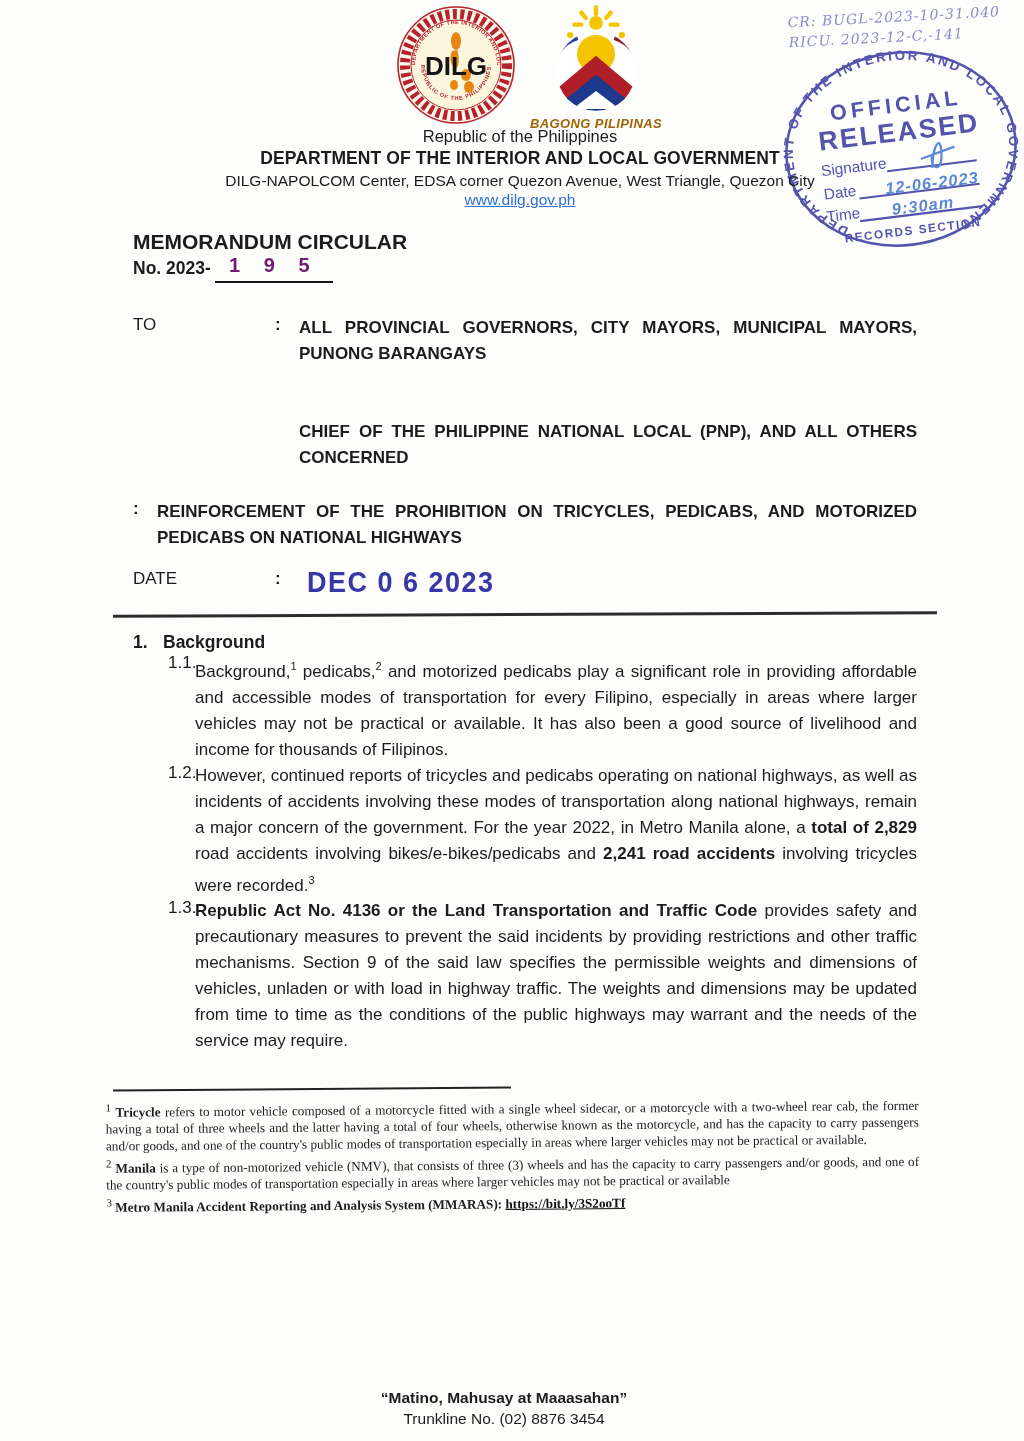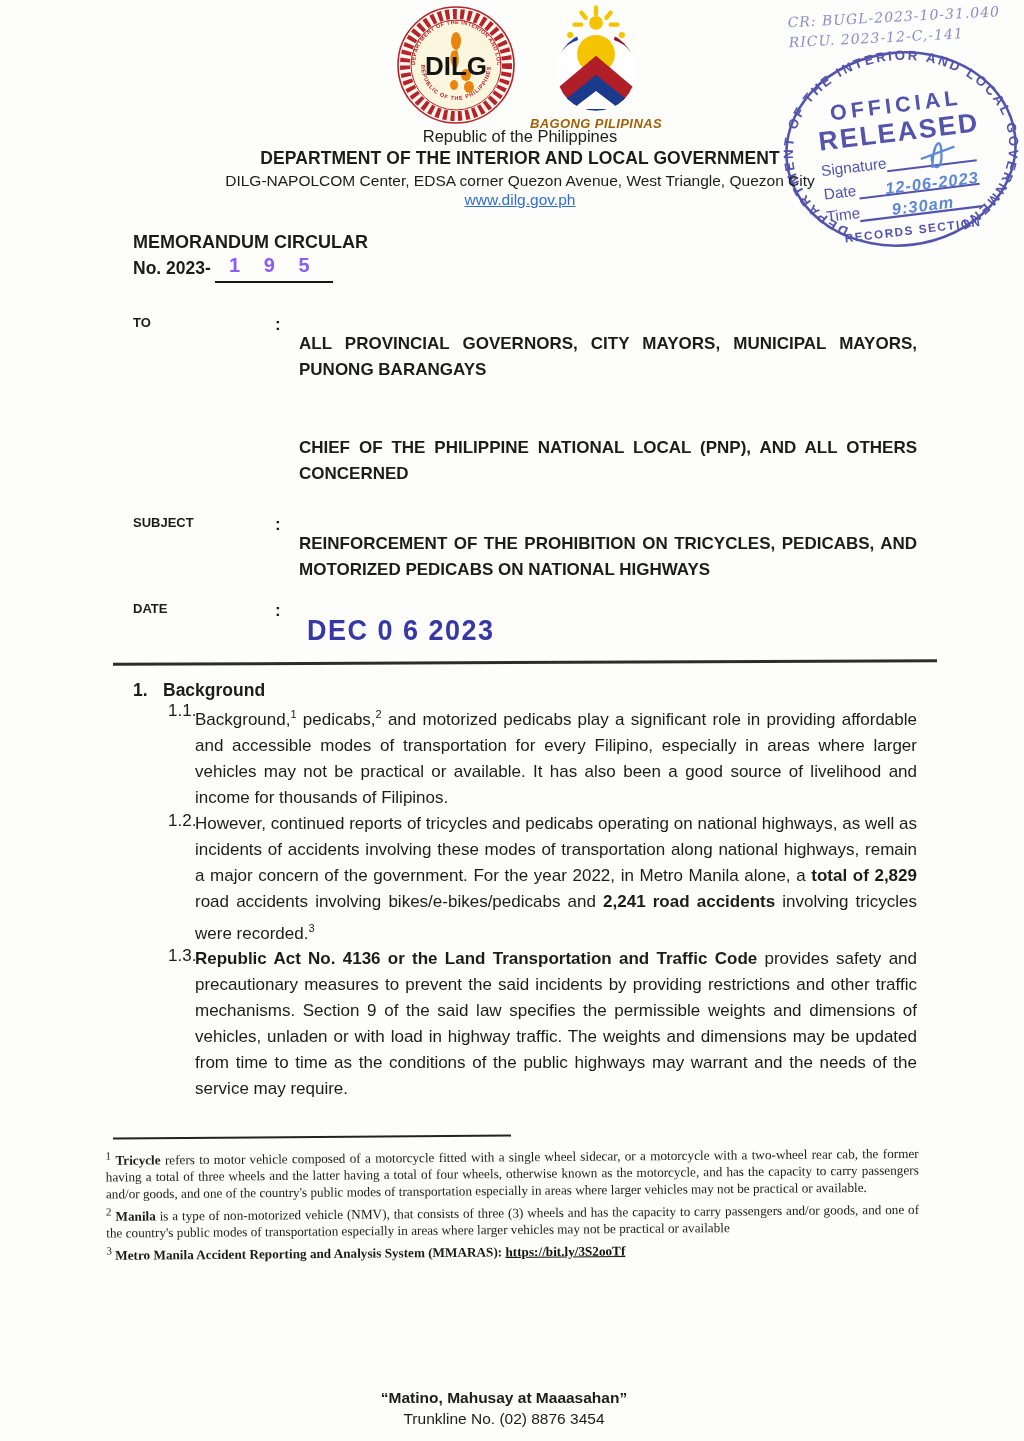--- a/index.html
+++ b/index.html
@@ -27,35 +27,35 @@
     font-size:13px;font-weight:bold;font-style:italic;color:#a16207;
     letter-spacing:.4px;margin-top:-4px;
   }
   .hdr-text{position:absolute;top:126px;left:0;width:1024px;text-align:center;transform:translateX(8px);}
   .hdr-republic{font-size:16.5px;line-height:21px;}
   .hdr-dept{font-size:17.5px;font-weight:bold;line-height:23px;letter-spacing:.1px;}
   .hdr-addr{font-size:15.5px;line-height:21px;}
   .hdr-site a{font-size:15.5px;color:#2f6fd0;}
   
   .main{padding:230px 107px 0 133px;}
-  .memo-title{font-size:18px;font-weight:bold;line-height:24px;}
+  .memo-title{font-size:21px;font-weight:bold;line-height:24px;}
   .memo-no{font-size:17.5px;font-weight:bold;line-height:26px;}
   .memo-no-line{
     display:inline-block;width:118px;border-bottom:2.5px solid #161616;
     text-align:center;margin-left:4px;
   }
   .memo-no-value{
-    color:#8b5cf6;font-size:20px;letter-spacing:9px;font-weight:bold;
+    color:#701a75;font-size:20px;letter-spacing:9px;font-weight:bold;
     position:relative;top:-2px;
   }
   .fields{margin-top:32px;}
   .frow{display:flex;}
-  .flabel{width:142px;font-size:13px;font-weight:bold;flex:none;}
+  .flabel{width:142px;font-size:17px;font-weight:normal;flex:none;}
   .fcolon{width:24px;font-size:17px;font-weight:bold;flex:none;}
-  .fcontent{flex:1;font-size:17px;font-weight:bold;line-height:26px;text-align:justify;margin-top:16px;}
+  .fcontent{flex:1;font-size:17px;font-weight:bold;line-height:26px;text-align:justify;}
   .fgap{height:26px;}
   .subject-row{margin-top:28px;}
   .date-row{margin-top:18px;align-items:flex-start;}
   .date-stamp{
     color:#3737a6;font-size:27px;font-weight:bold;letter-spacing:1.5px;
     font-family:"Liberation Sans",sans-serif;transform:scaleY(1.06);
     display:inline-block;margin-left:8px;
   }
   .rule{border:none;border-top:3px solid #2c2c2c;margin:14px -20px 0 -20px;transform:rotate(-.25deg);}
   .sec-head{display:flex;margin-top:16px;font-size:17.5px;font-weight:bold;}
@@ -188,21 +188,20 @@
         <div class="flabel">TO</div>
         <div class="fcolon">:</div>
         <div class="fcontent">
           <div>ALL PROVINCIAL GOVERNORS, CITY MAYORS, MUNICIPAL MAYORS, PUNONG BARANGAYS</div>
           <div class="fgap"></div>
           <div class="fgap"></div>
           <div>CHIEF OF THE PHILIPPINE NATIONAL LOCAL (PNP), AND ALL OTHERS CONCERNED</div>
         </div>
       </div>
       <div class="frow subject-row">
-        <div class="flabel">SUBJECT</div>
         <div class="fcolon">:</div>
         <div class="fcontent">REINFORCEMENT OF THE PROHIBITION ON TRICYCLES, PEDICABS, AND MOTORIZED PEDICABS ON NATIONAL HIGHWAYS</div>
       </div>
       <div class="frow date-row">
         <div class="flabel">DATE</div>
         <div class="fcolon">:</div>
         <div class="fcontent">
           <span class="date-stamp">DEC 0 6 2023</span>
         </div>
       </div>

